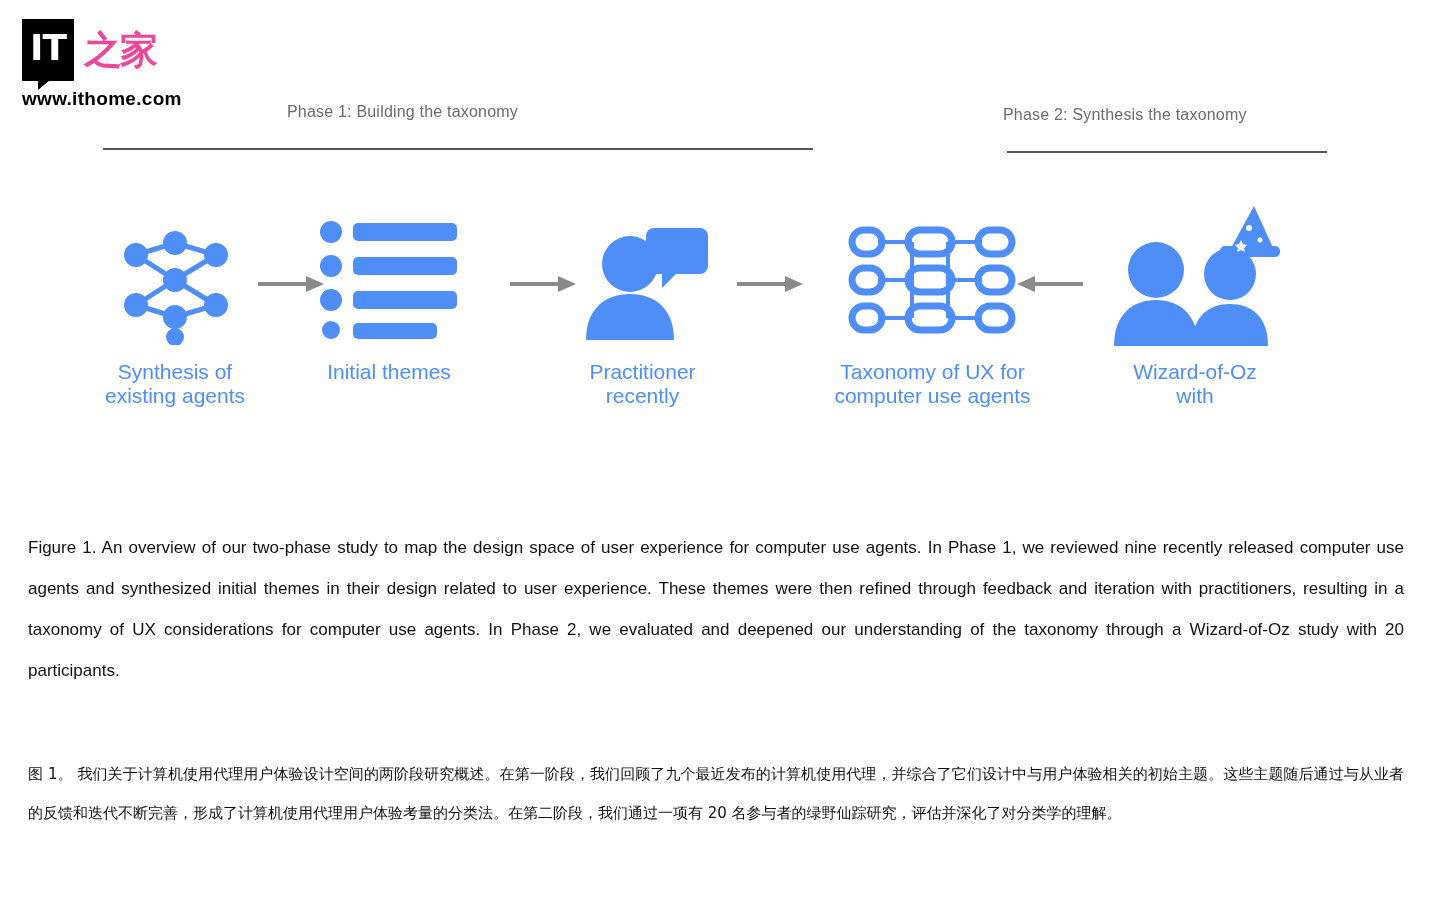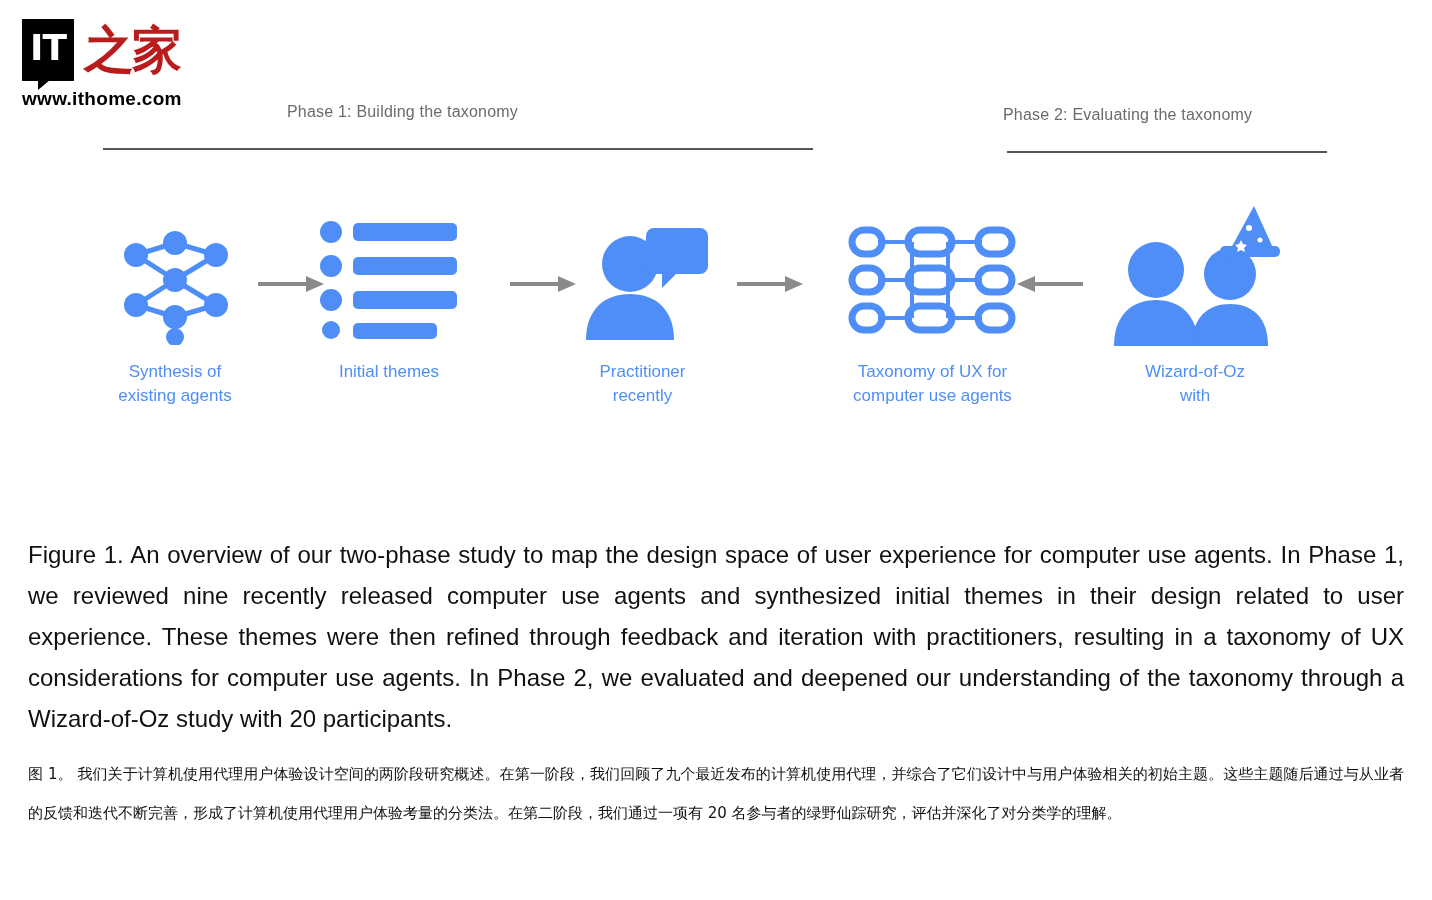--- a/index.html
+++ b/index.html
@@ -44,23 +44,23 @@
     content: "";
     position: absolute;
     left: 16px;
     bottom: -9px;
     width: 0;
     height: 0;
     border-left: 12px solid #000000;
     border-bottom: 10px solid transparent;
   }
   .logo-cn {
-    font-size: 50px;
+    font-size: 38px;
     font-weight: bold;
-    color: #b91c1c;
+    color: #ec4899;
     font-family: "DejaVu Sans", sans-serif;
     line-height: 50px;
     letter-spacing: -2px;
   }
   .logo-url {
     font-size: 19px;
     font-weight: bold;
     color: #000000;
     margin-top: 2px;
     letter-spacing: 0.3px;
@@ -89,21 +89,21 @@
   #phase1-label { left: 287px; top: 103px; }
   #phase1-rule  { left: 103px; top: 148px; width: 710px; }
   #phase2-label { left: 1003px; top: 106px; }
   #phase2-rule  { left: 1007px; top: 151px; width: 320px; }
 
   .node {
     position: absolute;
     text-align: center;
   }
   .node-caption {
-    font-size: 17px;
+    font-size: 21px;
     color: #4f8ef7;
     line-height: 24px;
     margin-top: 10px;
     white-space: pre-line;
   }
   .icon-wrap {
     height: 140px;
     display: flex;
     align-items: center;
     justify-content: center;
@@ -115,21 +115,21 @@
     width: 70px;
     height: 18px;
   }
 
   
   .caption-en {
     position: absolute;
     left: 28px;
     top: 510px;
     width: 1376px;
-    font-size: 24px;
+    font-size: 17px;
     line-height: 41px;
     text-align: justify;
     color: #111111;
   }
   .caption-zh {
     position: absolute;
     left: 28px;
     top: 715px;
     width: 1376px;
     font-size: 15px;
@@ -149,21 +149,21 @@
     <span class="logo-cn">之家</span>
   </div>
   <div class="logo-url">www.ithome.com</div>
 </div>
 
 <div class="figure">
 
   <div class="phase-label" id="phase1-label">Phase 1: Building the taxonomy</div>
   <div class="phase-rule" id="phase1-rule"></div>
 
-  <div class="phase-label" id="phase2-label">Phase 2: Evaluating the taxonomy</div>
+  <div class="phase-label" id="phase2-label">Phase 2: Synthesis the taxonomy</div>
   <div class="phase-rule" id="phase2-rule"></div>
 
   <div class="node" style="left:70px; top:210px; width:210px;">
     <div class="icon-wrap">
       <svg width="130" height="130" viewBox="0 0 130 130" aria-hidden="true">
         <g stroke="#4f8ef7" stroke-width="5" fill="none">
           <line x1="26" y1="40" x2="65" y2="28"></line>
           <line x1="26" y1="40" x2="65" y2="65"></line>
           <line x1="26" y1="90" x2="65" y2="65"></line>
           <line x1="26" y1="90" x2="65" y2="102"></line>

